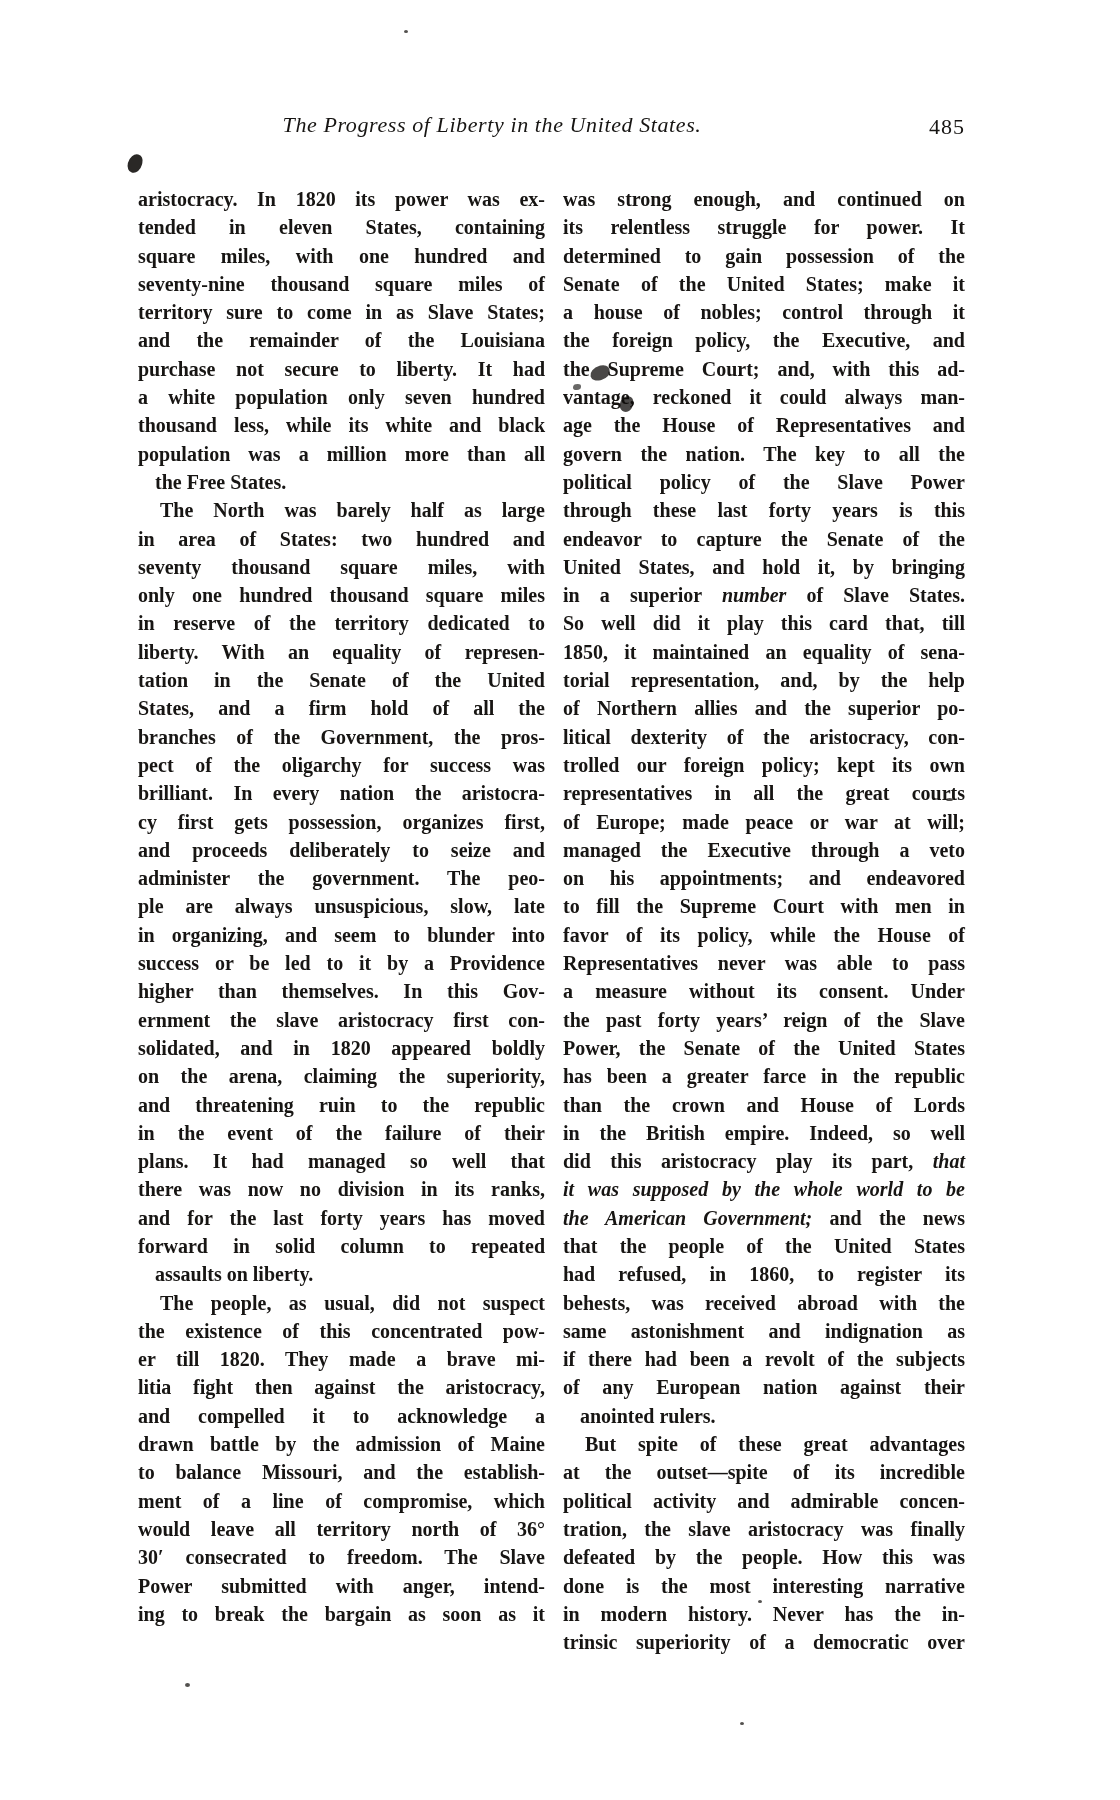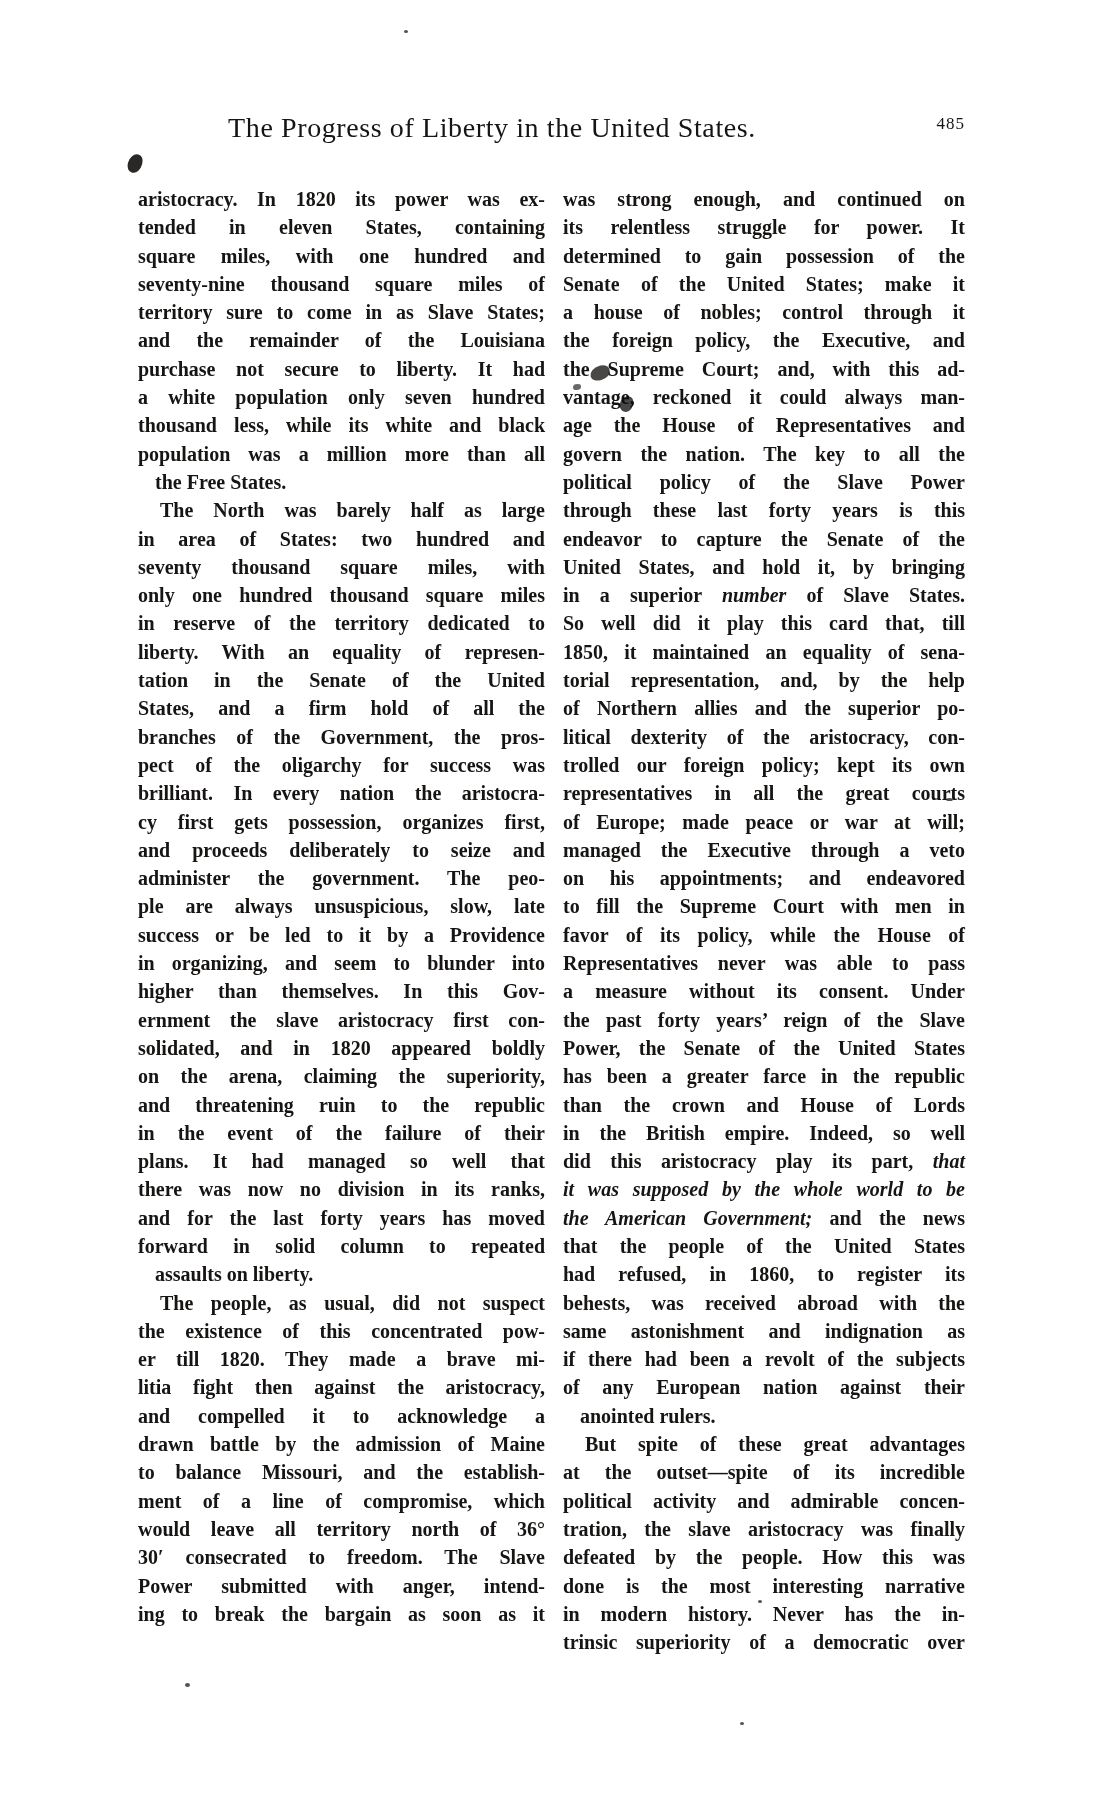--- a/index.html
+++ b/index.html
@@ -17,29 +17,30 @@
     top: 112px;
     left: 0;
     width: 1120px;
     height: 50px;
   }
   .header-title {
     position: absolute;
     left: 492px;
     top: 0;
     transform: translateX(-50%);
-    font-size: 28px;
+    font-style: italic;
+    font-size: 22px;
     letter-spacing: 0.6px;
     white-space: nowrap;
   }
   .page-number {
     position: absolute;
     right: 155px;
     top: 2px;
-    font-size: 17px;
+    font-size: 22px;
     letter-spacing: 1px;
   }
   .columns {
     position: absolute;
     top: 185px;
     left: 138px;
     width: 827px;
     display: flex;
     gap: 18px;
   }
@@ -100,22 +101,22 @@
         <div class="line"><span>liberty. With an equality of represen-</span></div>
         <div class="line"><span>tation in the Senate of the United</span></div>
         <div class="line"><span>States, and a firm hold of all the</span></div>
         <div class="line"><span>branches of the Government, the pros-</span></div>
         <div class="line"><span>pect of the oligarchy for success was</span></div>
         <div class="line"><span>brilliant. In every nation the aristocra-</span></div>
         <div class="line"><span>cy first gets possession, organizes first,</span></div>
         <div class="line"><span>and proceeds deliberately to seize and</span></div>
         <div class="line"><span>administer the government. The peo-</span></div>
         <div class="line"><span>ple are always unsuspicious, slow, late</span></div>
+        <div class="line"><span>in organizing, and seem to blunder into</span></div>
         <div class="line"><span>success or be led to it by a Providence</span></div>
-        <div class="line"><span>in organizing, and seem to blunder into</span></div>
         <div class="line"><span>higher than themselves. In this Gov-</span></div>
         <div class="line"><span>ernment the slave aristocracy first con-</span></div>
         <div class="line"><span>solidated, and in 1820 appeared boldly</span></div>
         <div class="line"><span>on the arena, claiming the superiority,</span></div>
         <div class="line"><span>and threatening ruin to the republic</span></div>
         <div class="line"><span>in the event of the failure of their</span></div>
         <div class="line"><span>plans. It had managed so well that</span></div>
         <div class="line"><span>there was now no division in its ranks,</span></div>
         <div class="line"><span>and for the last forty years has moved</span></div>
         <div class="line"><span>forward in solid column to repeated</span></div>

